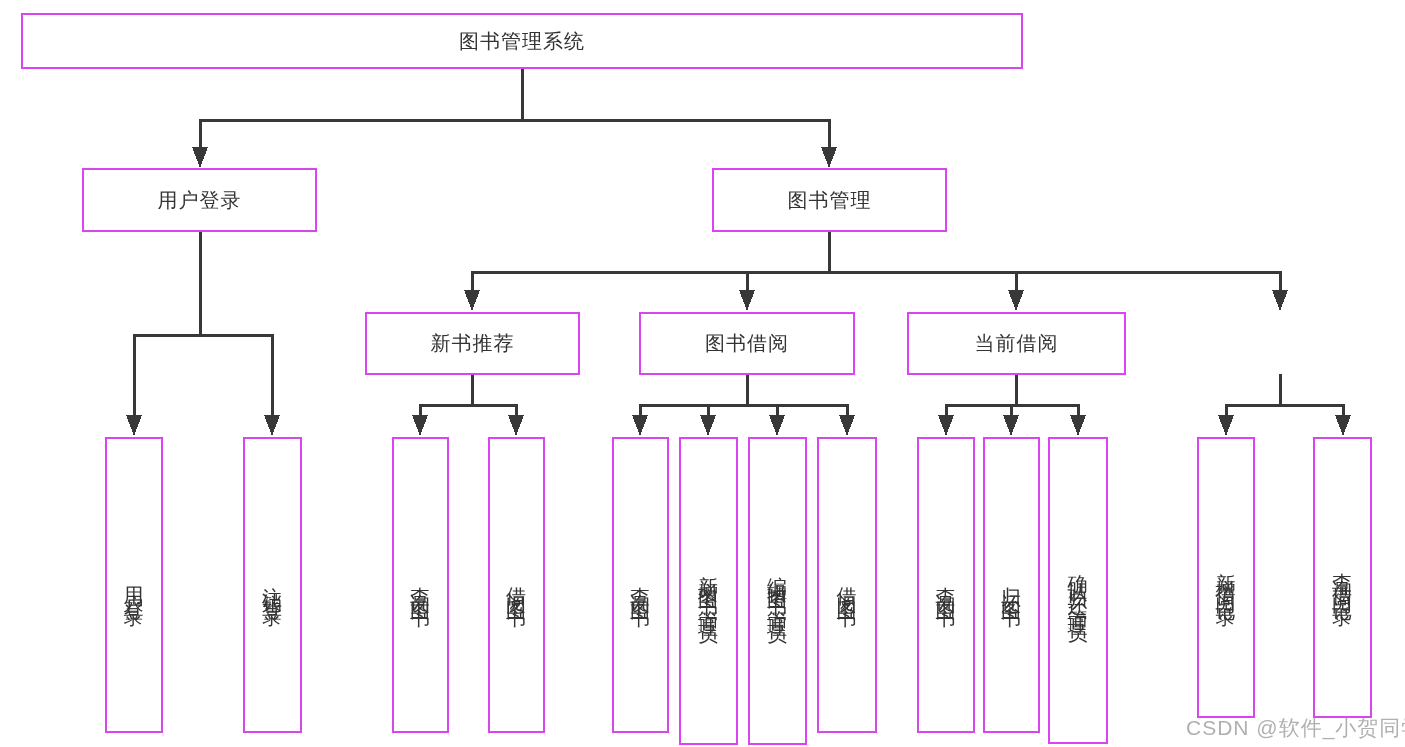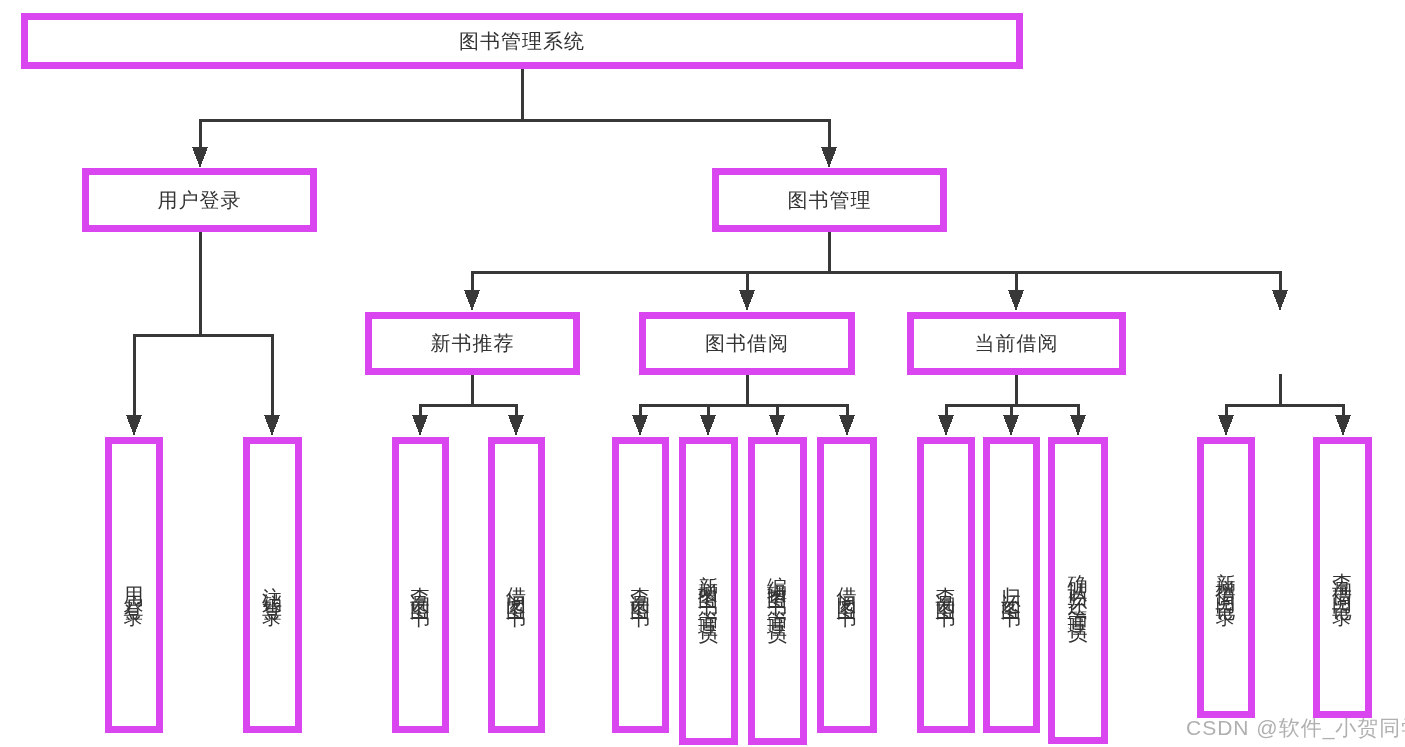--- a/index.html
+++ b/index.html
@@ -8,21 +8,21 @@
     width:1405px;height:747px;
     background:#ffffff;
     font-family:"Liberation Sans","DejaVu Sans",sans-serif;
     overflow:hidden;
   }
   #wires{position:absolute;left:0;top:0;width:1405px;height:747px;}
   .node{
     position:absolute;
     box-sizing:border-box;
     background:#ffffff;
-    border:7px solid #d946ef;
+    border:2px solid #d946ef;
     color:#333333;
     display:flex;
     align-items:center;
     justify-content:center;
     z-index:2;
   }
   .node.h{font-size:20px;letter-spacing:1px;}
   .node.v{
     font-size:20px;
     writing-mode:vertical-rl;

